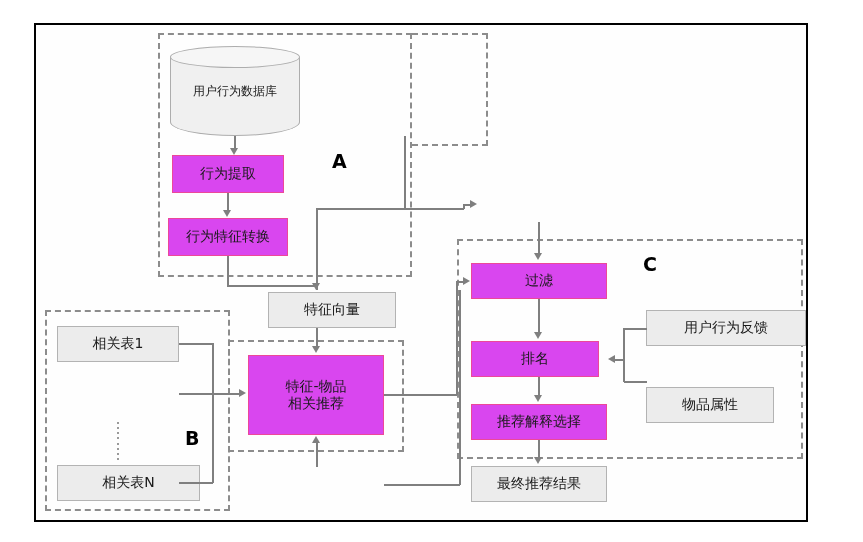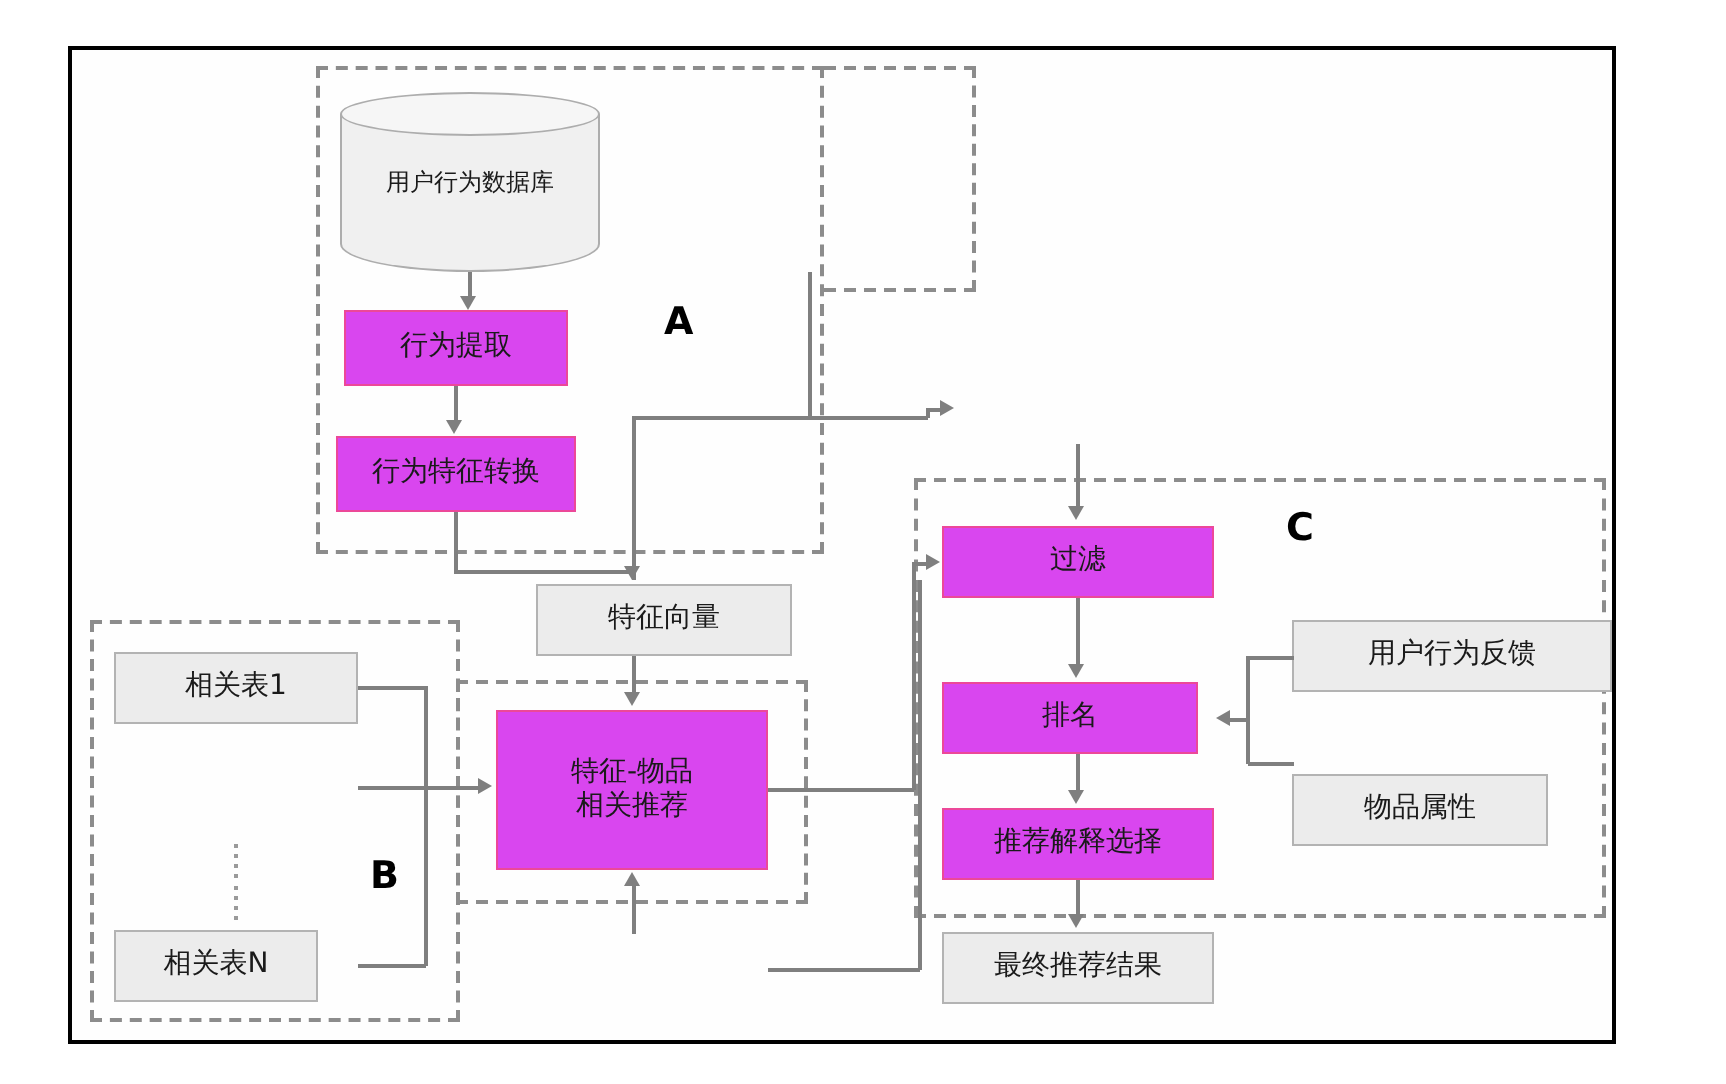--- a/index.html
+++ b/index.html
@@ -195,21 +195,21 @@
   <div class="ellipsis-v" style="left:116px; top:422px; width:4px; height:38px;">
     <i></i>
       <i></i>
       <i></i>
       <i></i>
       <i></i>
       <i></i>
       <i></i>
       <i></i>
   </div>
-  <div class="node light" style="left:57px; top:465px; width:102px; height:36px;">
+  <div class="node light" style="left:57px; top:465px; width:143px; height:36px;">
     <span>相关表N</span>
   </div>
 
   <div class="node dark" style="left:248px; top:355px; width:136px; height:80px; flex-direction:column;">
     <span>特征-物品</span>
     <span>相关推荐</span>
   </div>
 
 
 

